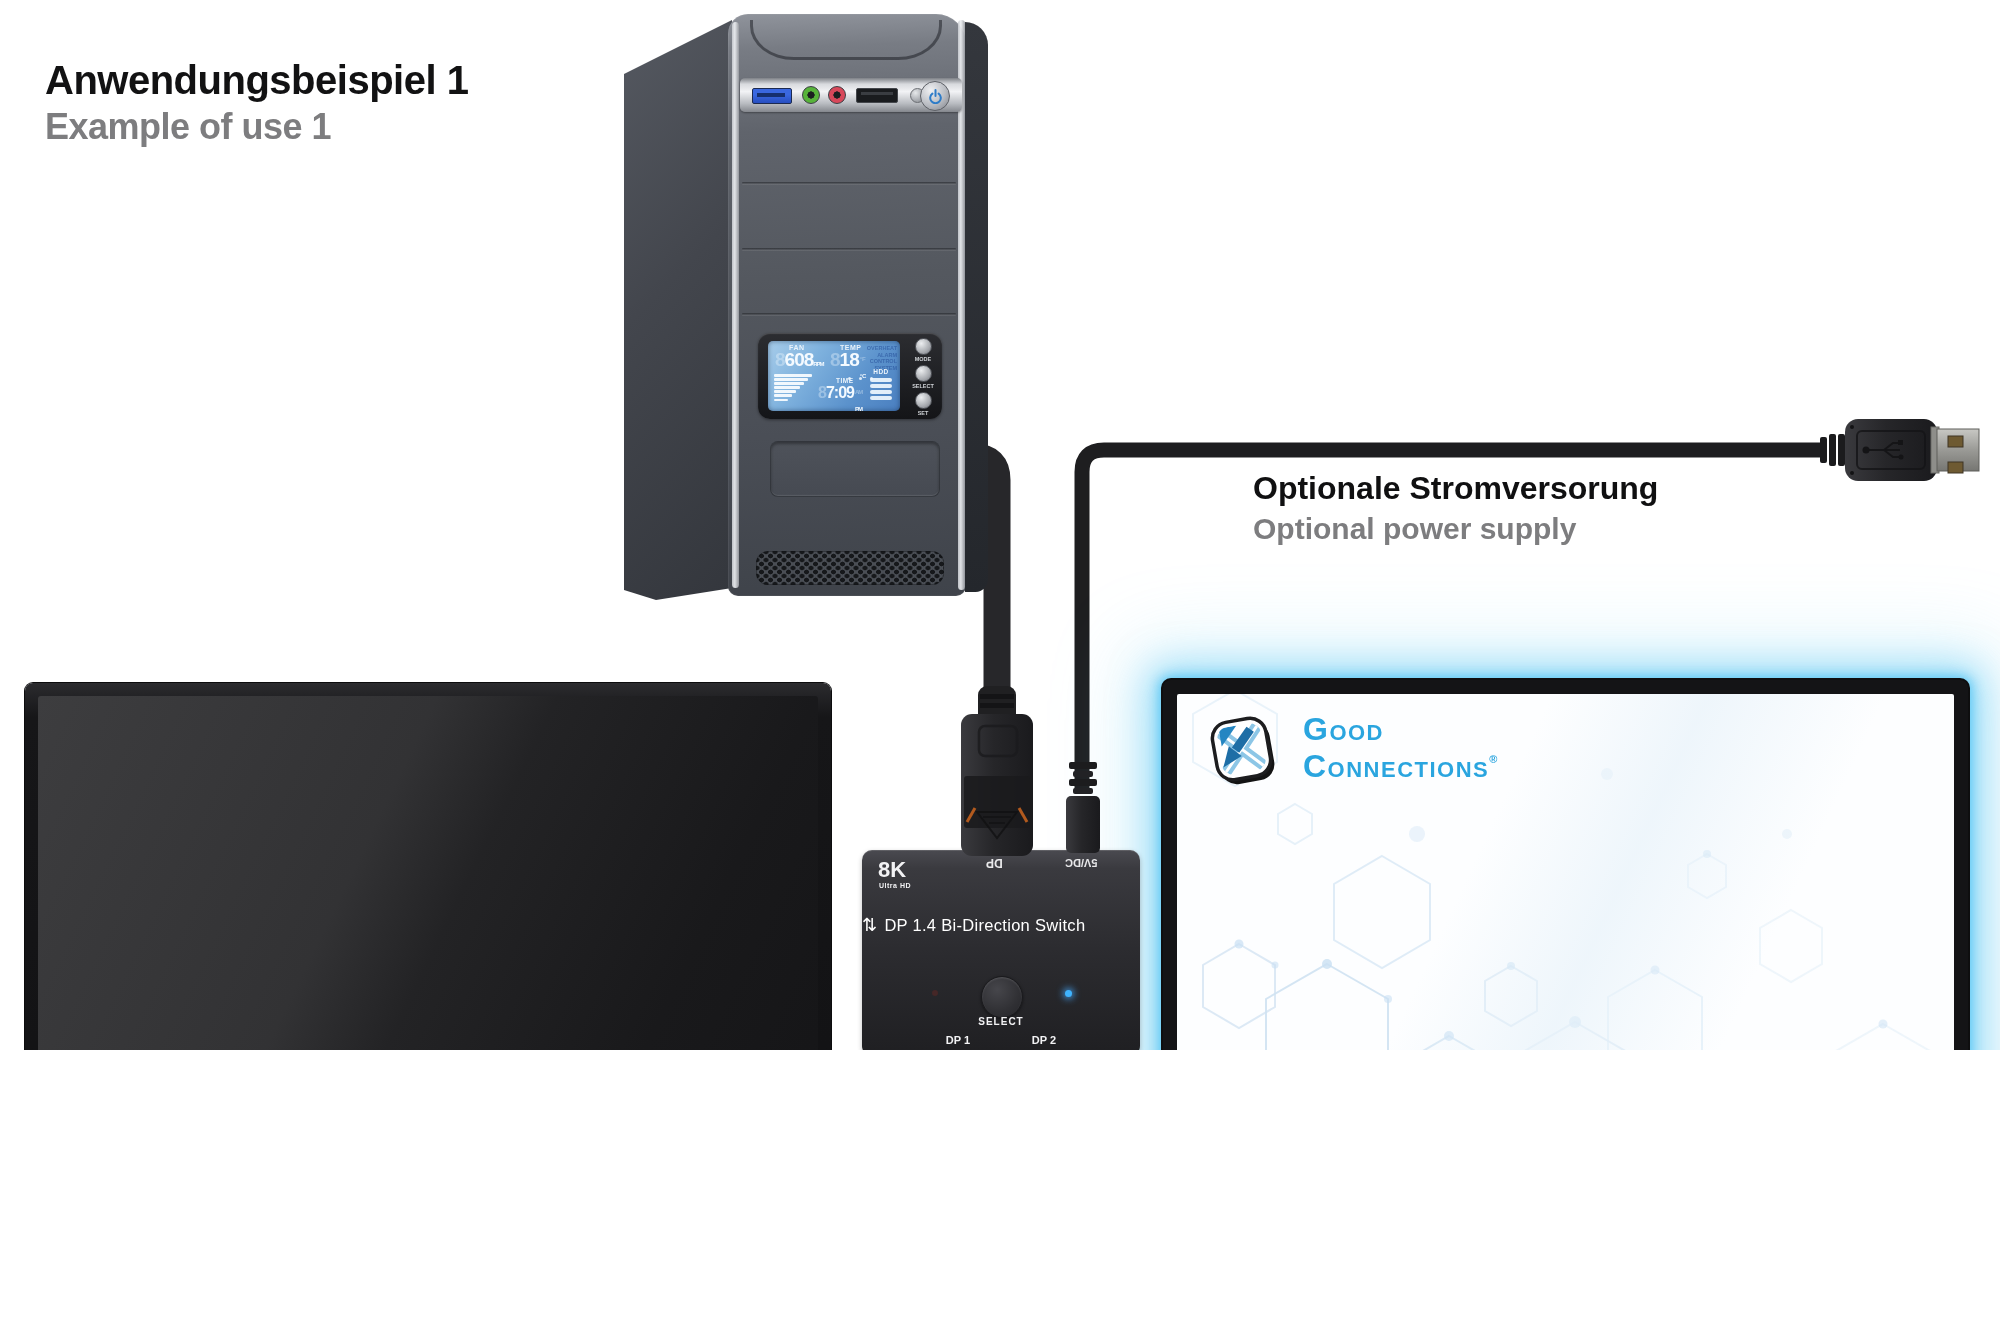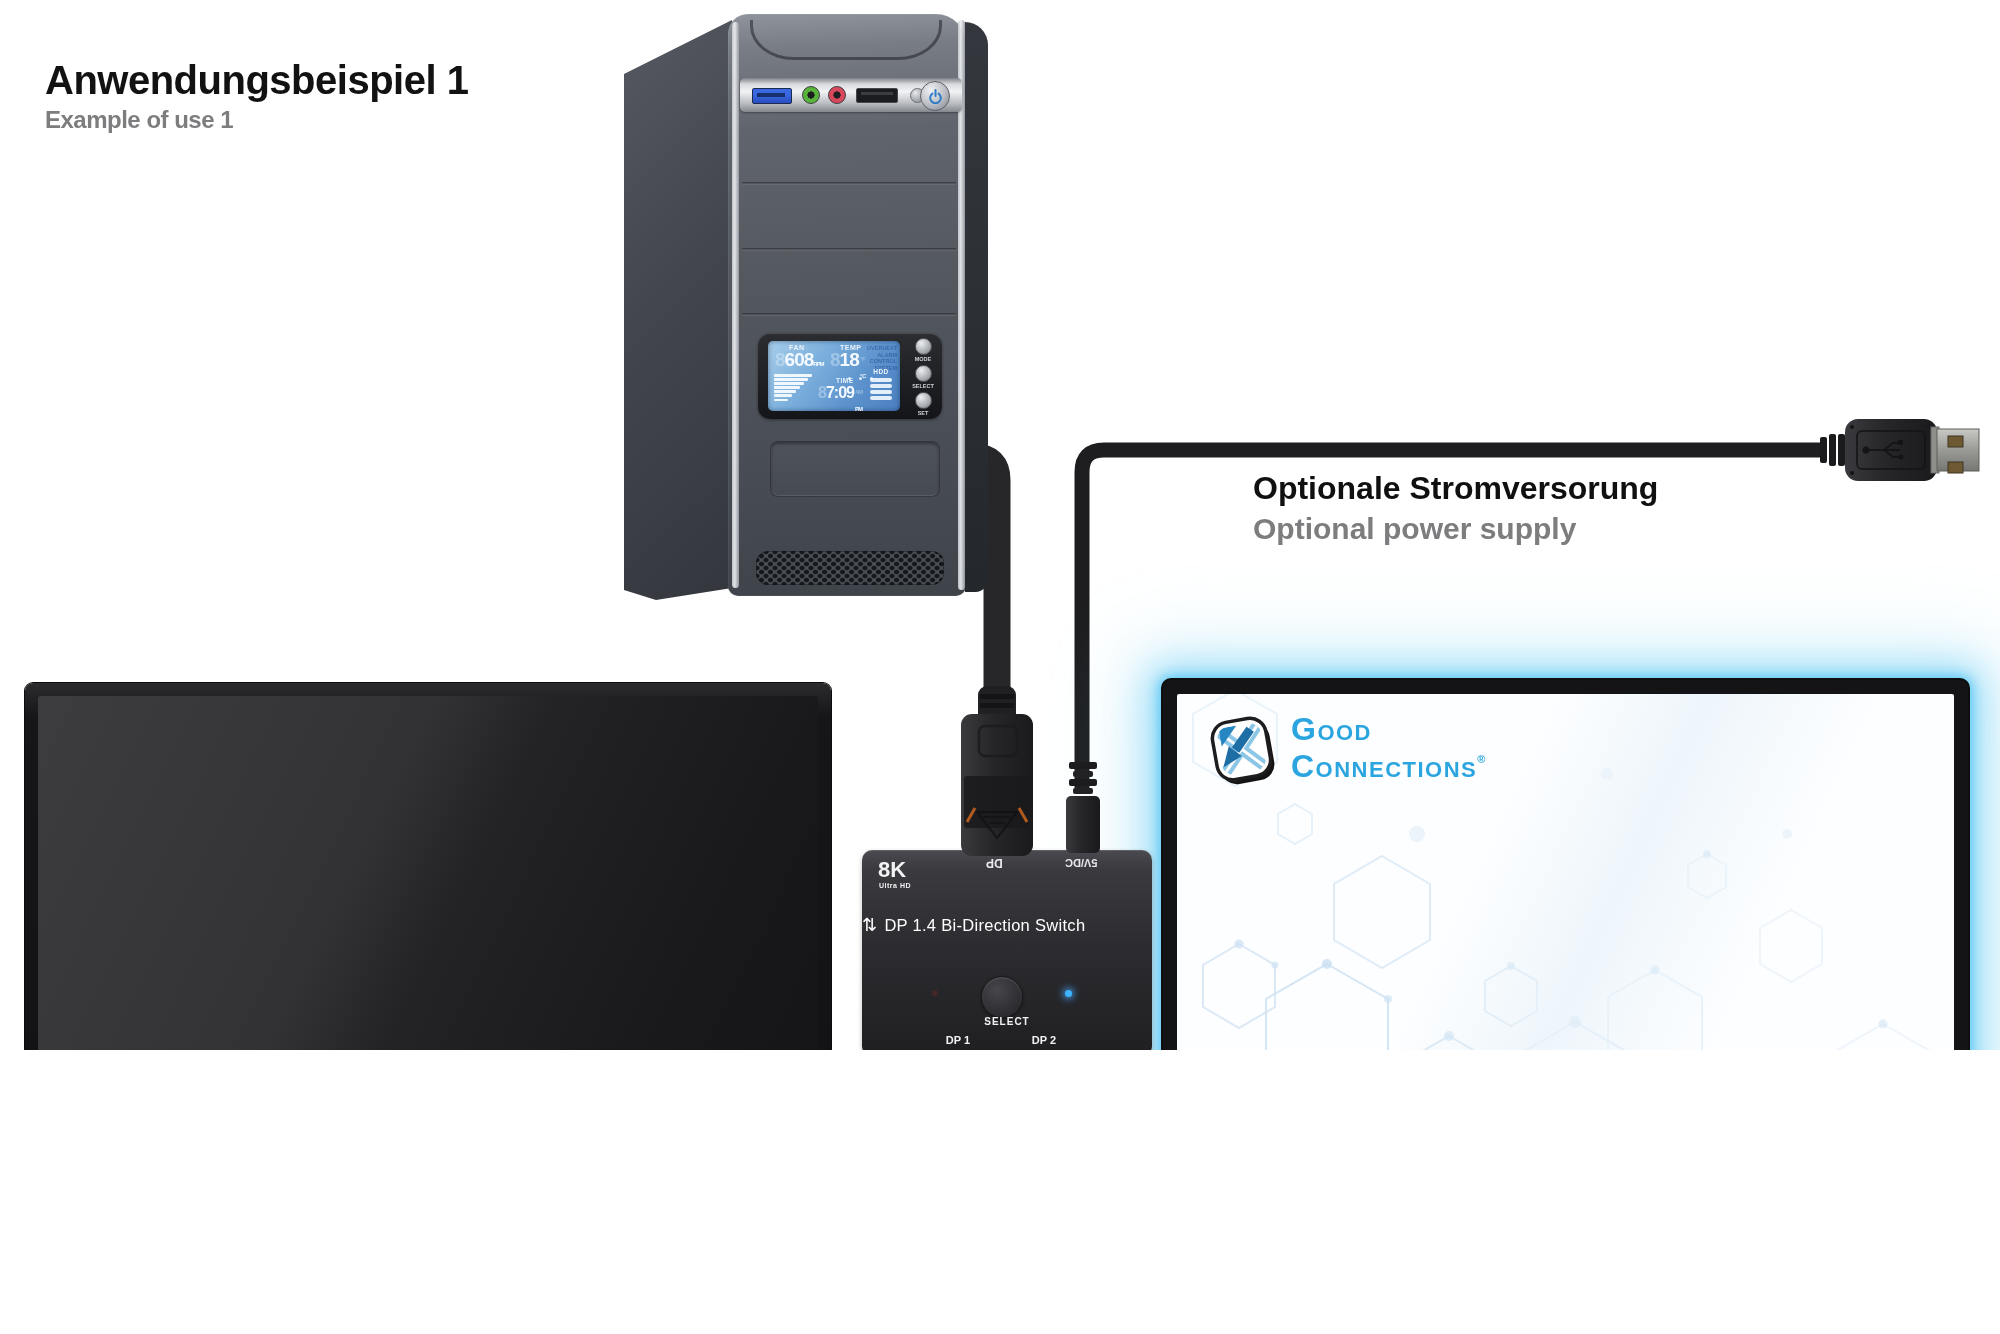--- a/index.html
+++ b/index.html
@@ -2,21 +2,21 @@
 <html><head>
 <meta charset="utf-8">
 <style>
   html,body{margin:0;padding:0;background:#fff;}
   .stage{position:relative;width:2000px;height:1050px;background:#fff;overflow:hidden;
          font-family:"Liberation Sans",sans-serif;}
   .abs{position:absolute;}
 
   
   .h-de{font-size:40px;font-weight:700;color:#121213;letter-spacing:-.5px;}
-  .h-en{font-size:24px;font-weight:700;color:#7d7d7f;letter-spacing:-.5px;}
+  .h-en{font-size:36px;font-weight:700;color:#7d7d7f;letter-spacing:-.5px;}
   .p-de{font-size:32px;font-weight:700;color:#101011;}
   .p-en{font-size:30px;font-weight:700;color:#7d7d7f;}
 
   
   .cables-svg{position:absolute;left:0;top:0;z-index:1;}
   .pc{z-index:2;}
   .mon{z-index:3;}
   .switchbox{z-index:4;}
   .plugs-svg{position:absolute;left:0;top:0;z-index:5;}
   .toptext{z-index:6;}
@@ -93,30 +93,30 @@
   .notch{width:58px;height:26px;border-radius:0 0 8px 8px;background:#28282b;
     box-shadow:inset 0 1px 0 rgba(255,255,255,.07);}
   .led{width:5px;height:5px;border-radius:50%;}
   .led-red{background:#e03222;box-shadow:0 0 3px rgba(224,50,34,.8);}
   .led-green{background:#37c838;box-shadow:0 0 3px rgba(55,200,56,.8);}
   .scr-bar{position:absolute;left:0;right:0;bottom:0;height:22px;
     background:linear-gradient(90deg,#2e8fcd 0%,#419fd6 35%,#5fb2e1 70%,#85c7ea 100%);}
   .hexes{position:absolute;inset:0;}
 
   
-  .logo-wrap{display:flex;align-items:flex-start;}
+  .logo-wrap{display:flex;align-items:flex-start;gap:12px;}
   .logo-text{margin-left:14px;margin-top:6px;}
   .logo-line{font-weight:700;color:#2aa5df;letter-spacing:1.5px;font-size:22px;line-height:26px;}
   .logo-line::first-letter{font-size:32px;}
   .reg{font-size:11px;vertical-align:14px;color:#2aa5df;font-weight:700;}
 
   
   .switchbox{left:862px;top:850px;width:278px;height:206px;border-radius:10px;color:#f2f2f4;
     background:linear-gradient(180deg,#4a4a50 0%,#3a3a3f 9%,#2c2c30 48%,#1f1f22 100%);
-    box-shadow:0 2px 5px rgba(0,0,0,.25),inset 0 1px 0 rgba(255,255,255,.12);padding-left:12px;}
+    box-shadow:0 2px 5px rgba(0,0,0,.25),inset 0 1px 0 rgba(255,255,255,.12);}
   .sw-8k{left:16px;top:10px;font-size:22px;font-weight:700;line-height:20px;}
   .sw-8k-sub{left:17px;top:32px;font-size:7px;font-weight:700;letter-spacing:.5px;}
   .sw-flip{transform:rotate(180deg);font-weight:700;color:#e9e9eb;}
   .sw-name{left:0;top:64px;width:100%;text-align:left;font-size:16.5px;letter-spacing:.3px;color:#fff;}
   .sw-arrows{font-size:18px;margin-right:7px;}
   .sw-select-btn{left:119px;top:126px;width:40px;height:40px;border-radius:50%;border:1px solid #1a1a1d;
     background:radial-gradient(circle at 38% 32%,#46464b,#303034 60%,#242428);
     box-shadow:inset 0 1px 2px rgba(255,255,255,.15),0 1px 3px rgba(0,0,0,.5);}
   .sw-led-off{left:70px;top:140px;width:6px;height:6px;border-radius:50%;background:#452727;}
   .sw-led-on{left:203px;top:140px;width:7px;height:7px;border-radius:50%;background:#3fb4ff;

